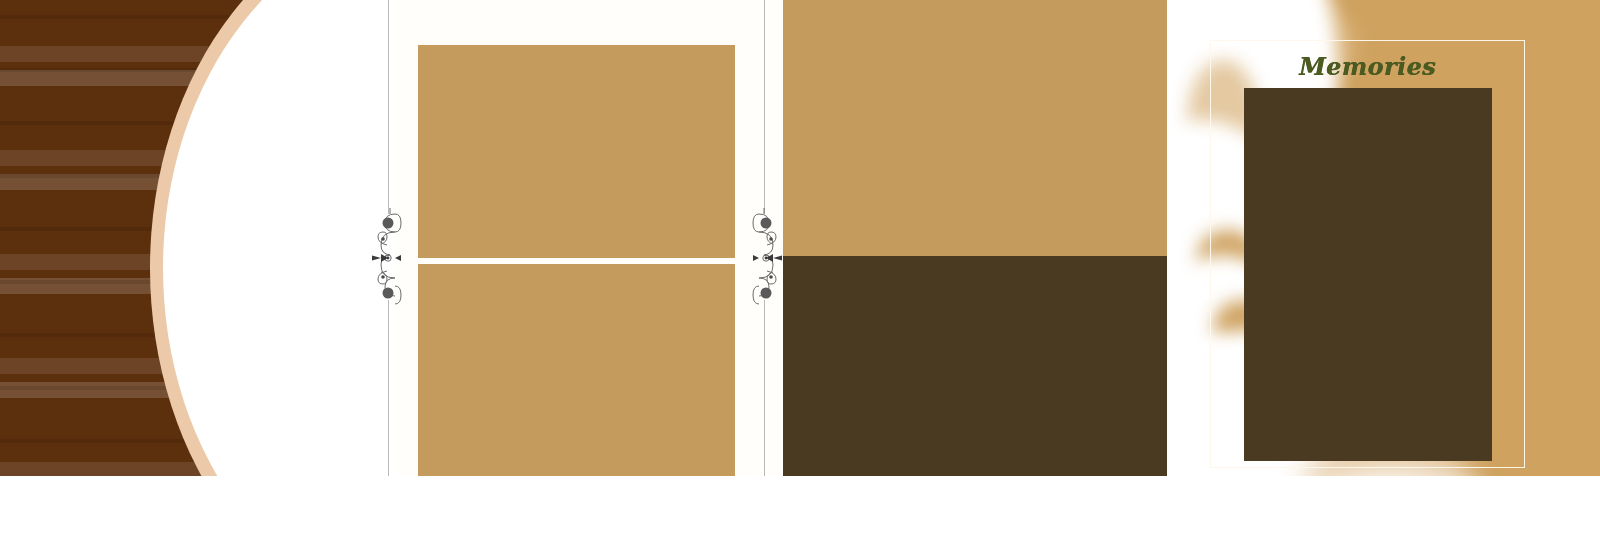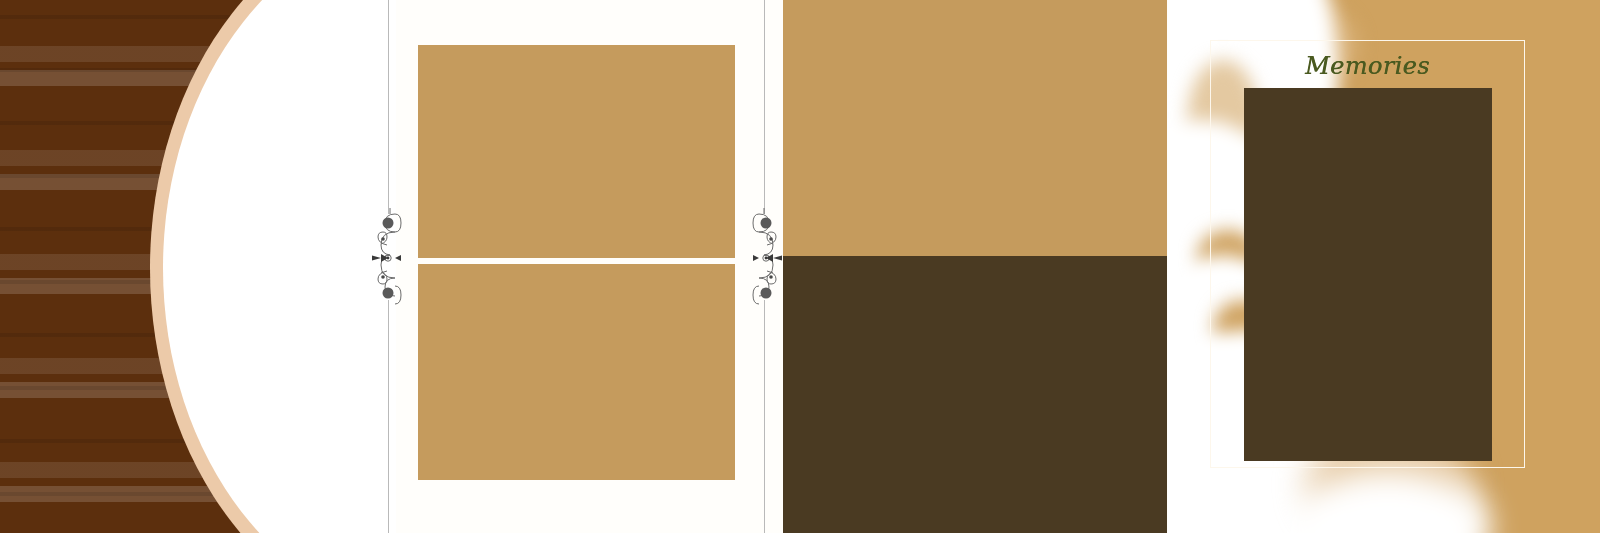--- a/index.html
+++ b/index.html
@@ -2,23 +2,24 @@
 <html><head>
 <meta charset="utf-8">
 <title>Album Spread</title>
 <style>
   html,body{margin:0;padding:0;background:#fff;}
   body{font-family:"Liberation Sans",sans-serif;}
 
   #stage{
     position:relative;
     width:1600px;
-    height:533px;
+    height:476px;
     overflow:hidden;
     background:#ffffff;
+    font-weight:bold;
   }
 
   
   #panel-wood{
     position:absolute; left:0; top:0; width:396px; height:533px;
     overflow:hidden;
   }
   .wood-base{
     position:absolute; inset:0;
     background:#5c2f0d;

